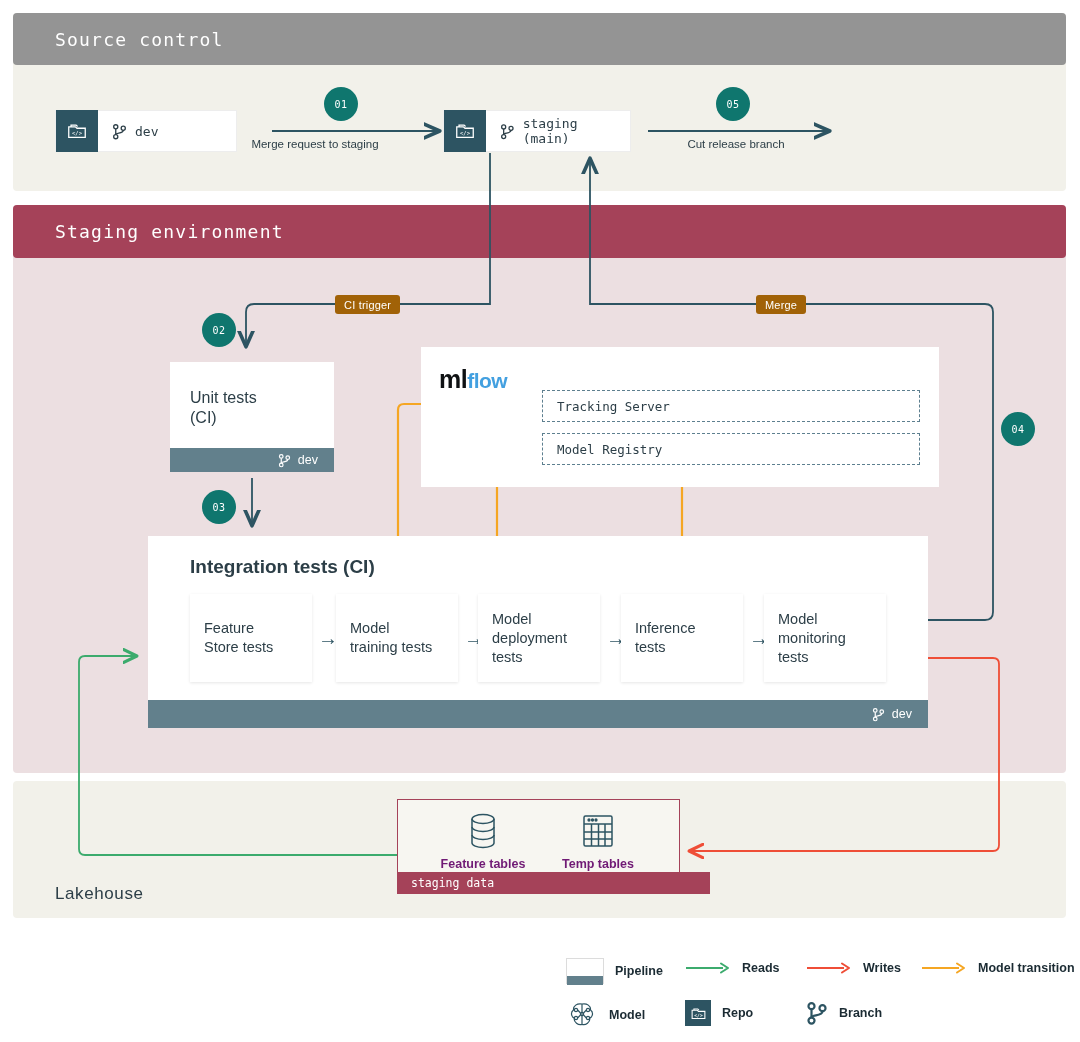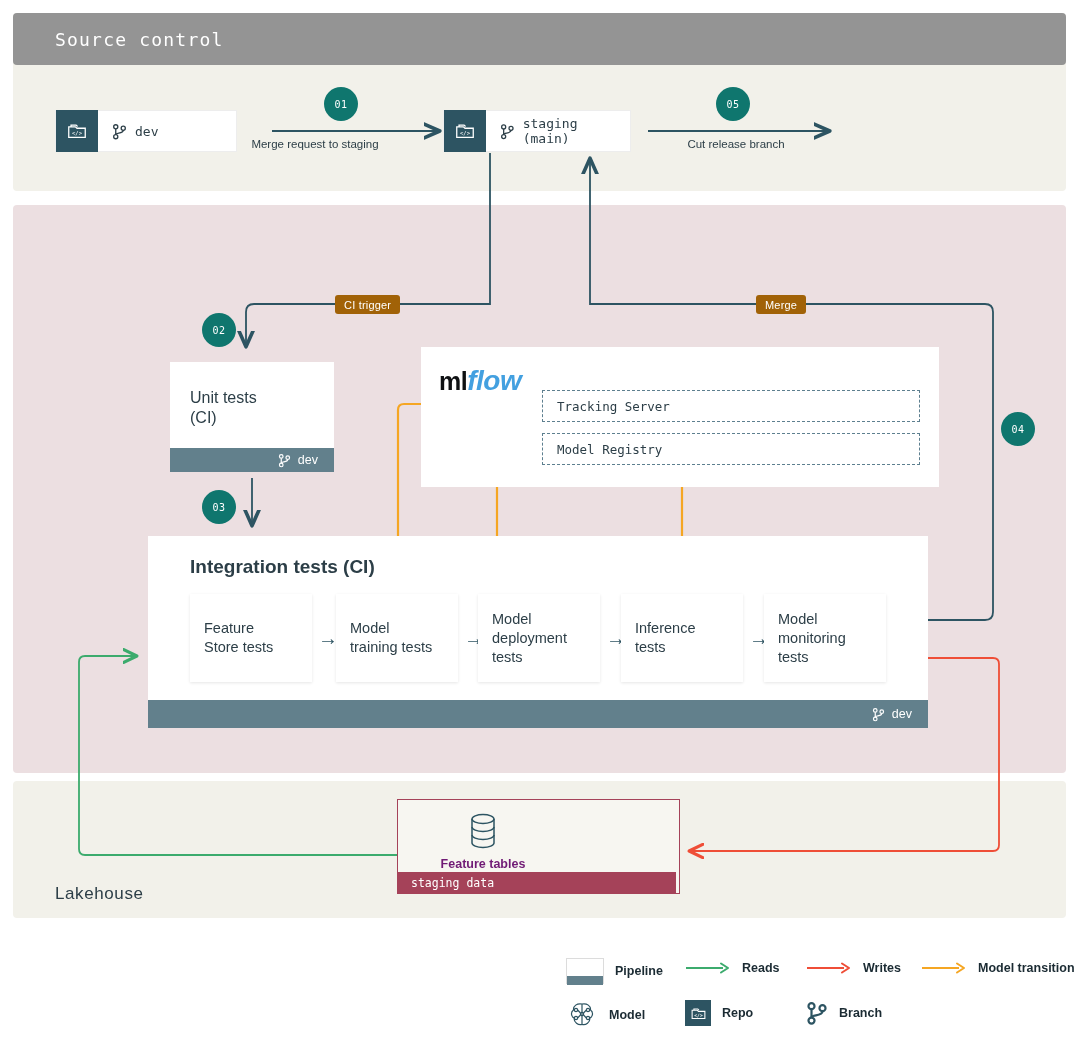--- a/index.html
+++ b/index.html
@@ -105,21 +105,21 @@
   .it-arrow {
     position:absolute; top:628px; font-size:20px; color:#2d5462; line-height:1;
   }
 
   
   #card-staging-data {
     left:397px; top:799px; width:283px; height:95px;
     background:#f7f6f1; border:1.6px solid #a54259;
   }
   #staging-data-bar {
-    left:397px; top:872px; width:279px; height:22px; background:#a54259;
+    left:397px; top:872px; width:313px; height:22px; background:#a54259;
     display:flex; align-items:center; padding-left:14px; color:#fff;
     font-family:"DejaVu Sans Mono","Liberation Mono", monospace; font-size:11.5px;
   }
   .table-item {
     position:absolute; display:flex; flex-direction:column; align-items:center; gap:7px;
     font-size:12.5px; color:#701a75; font-weight:bold;
   }
 
   
   #legend { position:absolute; left:566px; top:958px; width:500px; height:76px; }
@@ -136,20 +136,23 @@
 <body>
 
 <div class="stage">
 
   <div class="panel" id="panel-source-body"></div>
   <div class="panel-header" id="panel-source-head">
     <span>Source control</span>
   </div>
 
   <div class="panel" id="panel-staging-body"></div>
+  <div class="panel-header" id="panel-staging-head">
+    <span>Staging environment</span>
+  </div>
 
   <div class="panel" id="panel-lakehouse-body"></div>
   <div id="lakehouse-label">Lakehouse</div>
 
   <svg class="overlay" viewBox="0 0 1080 1042">
     <defs>
       <marker id="ah-teal" markerWidth="9" markerHeight="9" refX="7.5" refY="4.5" orient="auto">
         <path d="M0,0.6 L8,4.5 L0,8.4" fill="none" stroke="#2d5462" stroke-width="1.6" stroke-linecap="round" stroke-linejoin="round"></path>
       </marker>
       <marker id="ah-teal-fill" markerWidth="10" markerHeight="10" refX="8" refY="5" orient="auto">
@@ -253,21 +256,21 @@
         <circle cx="4" cy="14.5" r="2.2"></circle>
         <circle cx="12" cy="5.5" r="2.2"></circle>
       <path d="M4 6.2 L4 12.3"></path>
         <path d="M12 7.7 C12 11.5 4 10 4 12.3"></path>
     </svg>
     <span>dev</span>
   </div>
 
   <div class="card" id="card-mlflow"></div>
   <div id="mlflow-logo">
-    <span style="font-size:25px; font-weight:bold; color:#0f1113; letter-spacing:-.5px;">ml</span><span style="font-size:28px; font-style:italic; font-weight:bold; color:#43a0e0; letter-spacing:-.5px;">flow</span>
+    <span style="font-size:25px; font-weight:bold; color:#0f1113; letter-spacing:-.5px;">ml</span><span style="font-size:21px; font-weight:bold; color:#43a0e0; letter-spacing:-.5px;">flow</span>
   </div>
   <div class="ml-row" id="ml-tracking">
     <span>Tracking Server</span>
   </div>
   <div class="ml-row" id="ml-registry">
     <span>Model Registry</span>
   </div>
 
   <div class="card" id="card-integration"></div>
   <div class="card-title" id="integration-title">Integration tests (CI)</div>
@@ -319,20 +322,35 @@
   <div class="table-item" style="left:427px; top:812px; width:112px;">
     <svg width="34" height="38" viewBox="0 0 34 38" fill="none" stroke="#2d5462" stroke-width="1.5">
       <ellipse cx="17" cy="7" rx="11" ry="4.4"></ellipse>
       <path d="M6 7 L6 31 C6 33.4 10.9 35.4 17 35.4 C23.1 35.4 28 33.4 28 31 L28 7"></path>
       <path d="M6 15 C6 17.4 10.9 19.4 17 19.4 C23.1 19.4 28 17.4 28 15"></path>
       <path d="M6 23 C6 25.4 10.9 27.4 17 27.4 C23.1 27.4 28 25.4 28 23"></path>
     </svg>
     <span>Feature tables</span>
   </div>
 
+  <div class="table-item" style="left:545px; top:812px; width:106px;">
+    <svg width="36" height="38" viewBox="0 0 36 38" fill="none" stroke="#2d5462" stroke-width="1.5">
+      <rect x="4" y="4" width="28" height="30" rx="1.5"></rect>
+      <path d="M4 12 L32 12"></path>
+      <path d="M4 20 L32 20"></path>
+        <path d="M4 27 L32 27"></path>
+      <path d="M11.5 12 L11.5 34"></path>
+        <path d="M18.5 12 L18.5 34"></path>
+        <path d="M25 12 L25 34"></path>
+      <circle cx="9" cy="8" r="0.9" fill="#2d5462"></circle>
+      <circle cx="12.5" cy="8" r="0.9" fill="#2d5462"></circle>
+      <circle cx="16" cy="8" r="0.9" fill="#2d5462"></circle>
+    </svg>
+    <span>Temp tables</span>
+  </div>
 
   <div class="card-title" id="staging-data-bar" style="position:absolute;">
     <span>staging data</span>
   </div>
 
   <div id="legend">
 
     <div class="leg-item" style="left:0px; top:0px;">
       <span class="leg-pipeline-swatch">
           <i></i>

